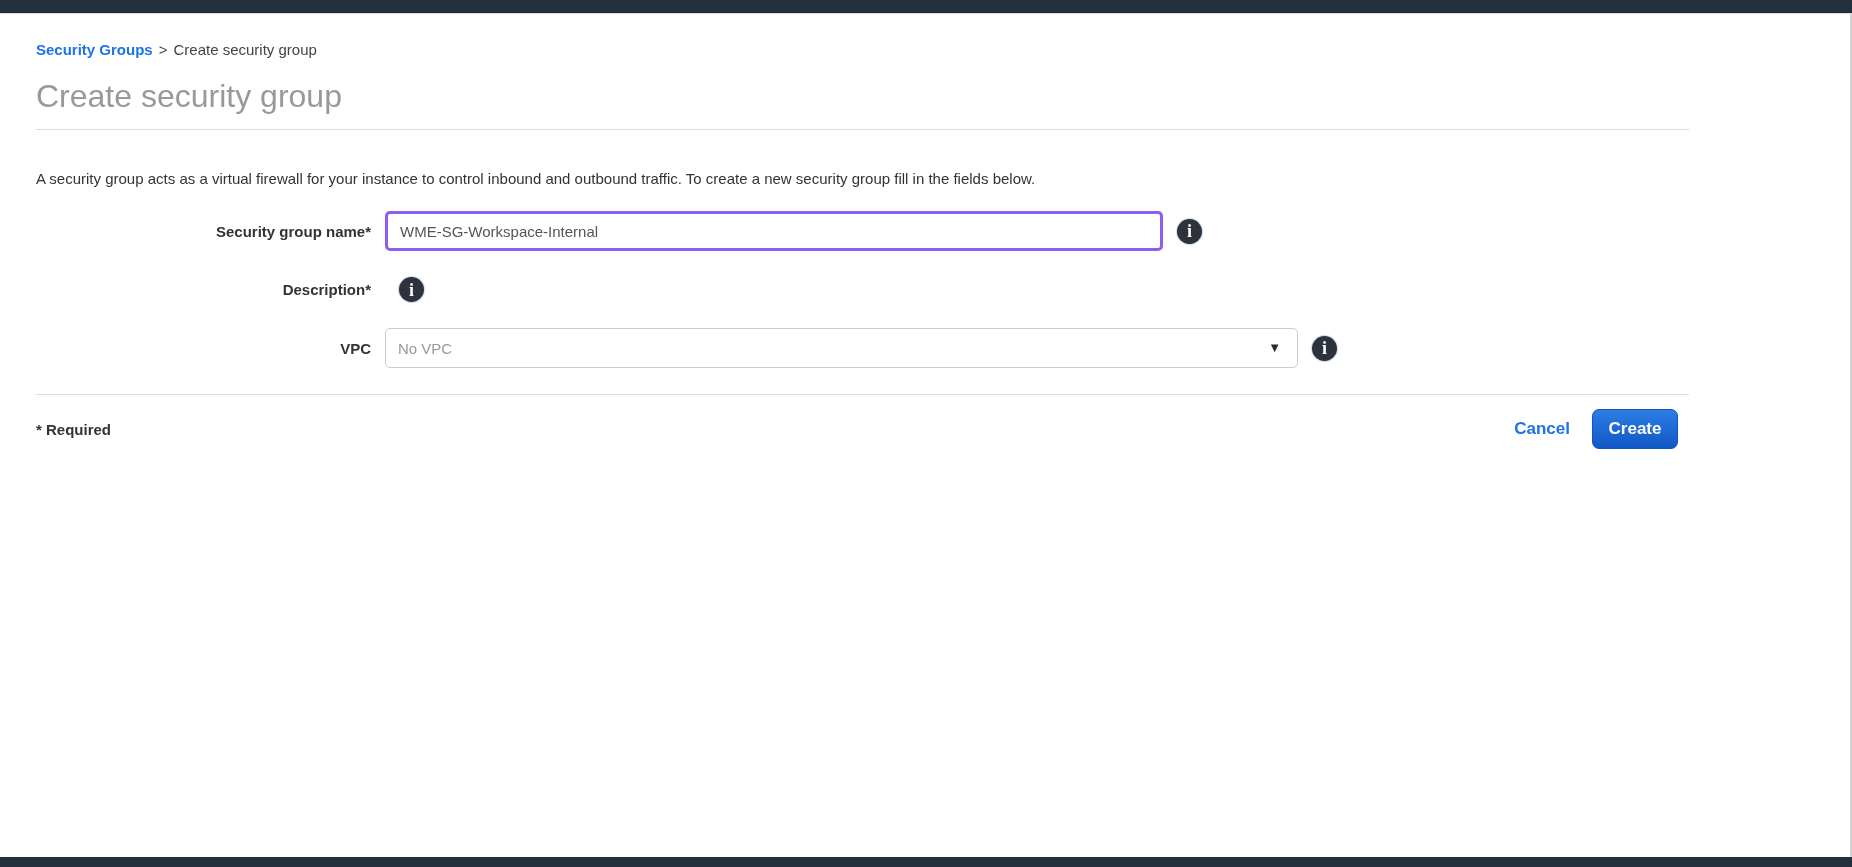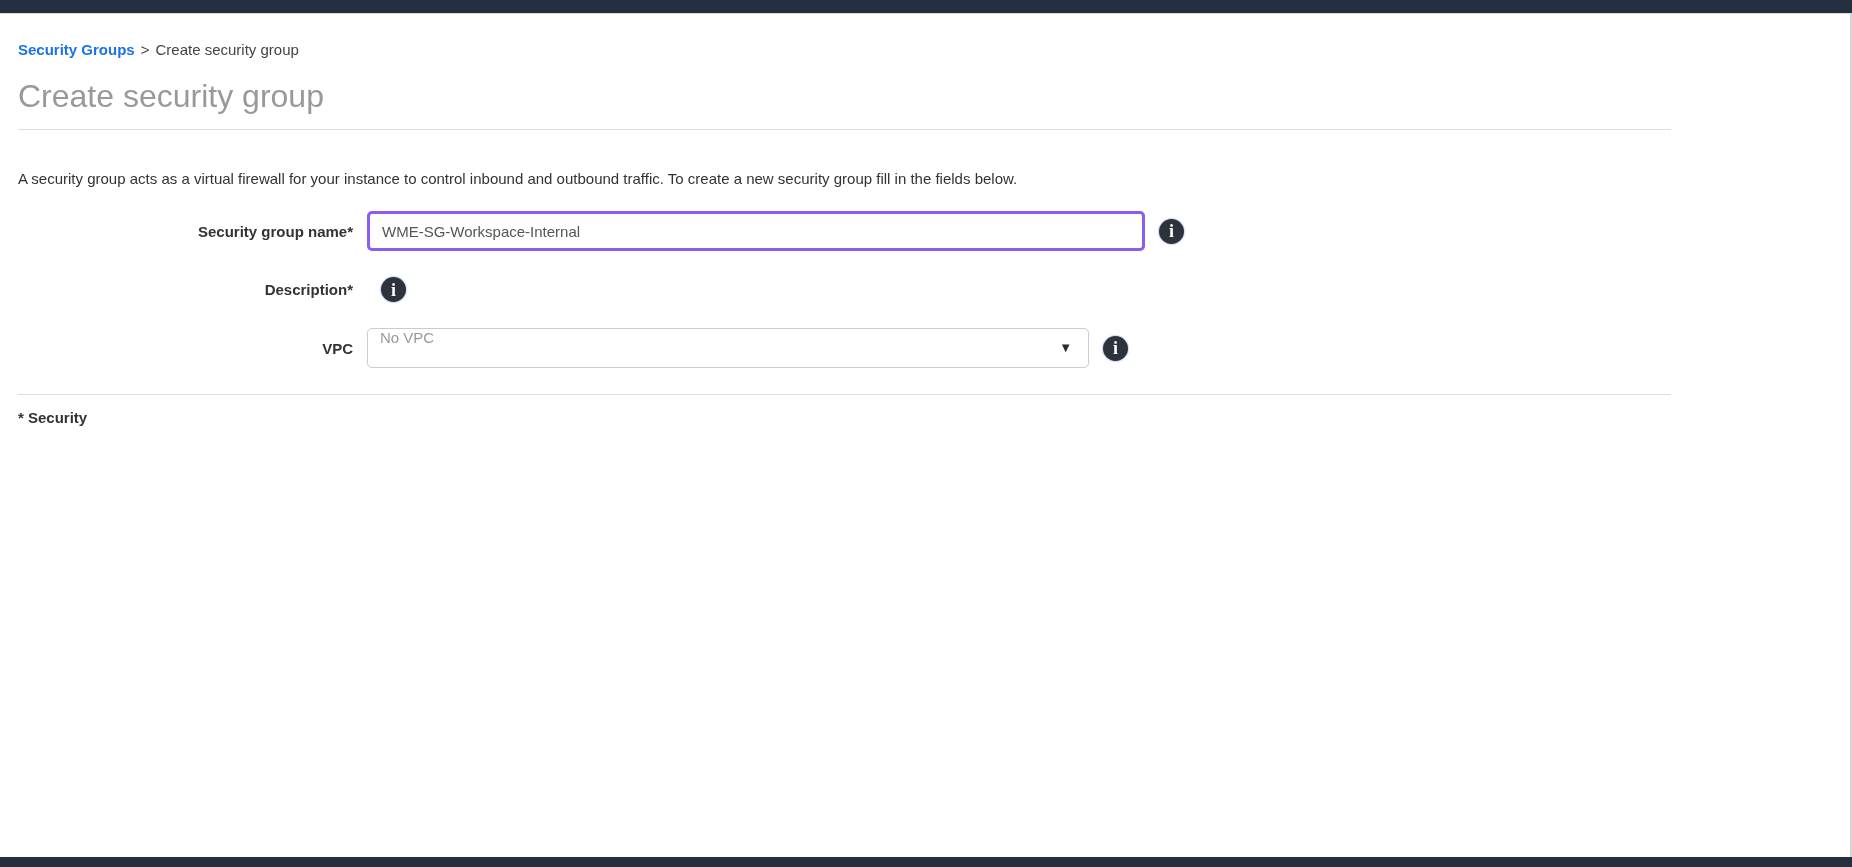--- a/index.html
+++ b/index.html
@@ -21,21 +21,21 @@
     height: 14px;
     background: #232f3e;
     border-bottom: 1px solid #d7dbe0;
   }
   .bottombar {
     position: absolute; z-index: 2;
     left: 0; right: 0; bottom: 0;
     height: 10px;
     background: #232f3e;
   }
-  .content { padding-left: 18px; }
+  .content { padding-left: 36px; }
   .main-width { width: 1653px; }
 
   .breadcrumb {
     margin-top: 27px;
     font-size: 15px;
     color: #444;
   }
   .breadcrumb-link {
     color: #1a73e8;
     font-weight: bold;
@@ -78,26 +78,27 @@
     border: 3px solid #8b5cf6;
     border-radius: 5px;
     padding: 0 12px;
     font-family: "Liberation Sans", sans-serif;
     font-size: 15px;
     color: #555555;
     background: #ffffff;
     outline: none;
   }
   .select-box {
-    width: 722px; height: 40px;
+    width: 913px; height: 40px;
     border: 1px solid #cccccc;
     border-radius: 5px;
     padding: 0 12px;
     background: #ffffff;
     display: flex;
+    align-items: center;
     position: relative;
     cursor: pointer;
   }
   .select-value {
     font-size: 15px;
     color: #999999;
   }
   .select-arrow {
     position: absolute;
     right: 16px;
@@ -200,18 +201,22 @@
         <span class="select-arrow">▼</span>
       </div>
       <span class="info-icon">i</span>
     </div>
 
   </div>
 
   <div class="divider main-width"></div>
 
   <div class="footer main-width">
-    <span class="required-note">* Security</span>
+    <span class="required-note">* Required</span>
+    <div class="footer-actions">
+      <a class="cancel-link">Cancel</a>
+      <button class="create-button">Create</button>
+    </div>
   </div>
 
 </div>
 
 <div class="bottombar"></div>
 
 </body></html>

